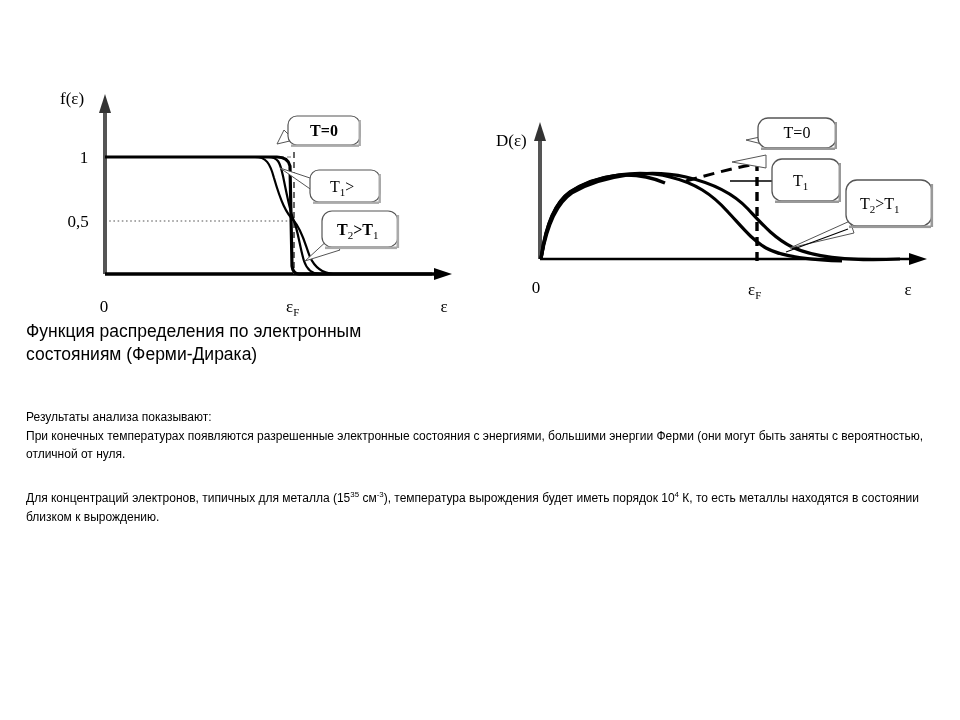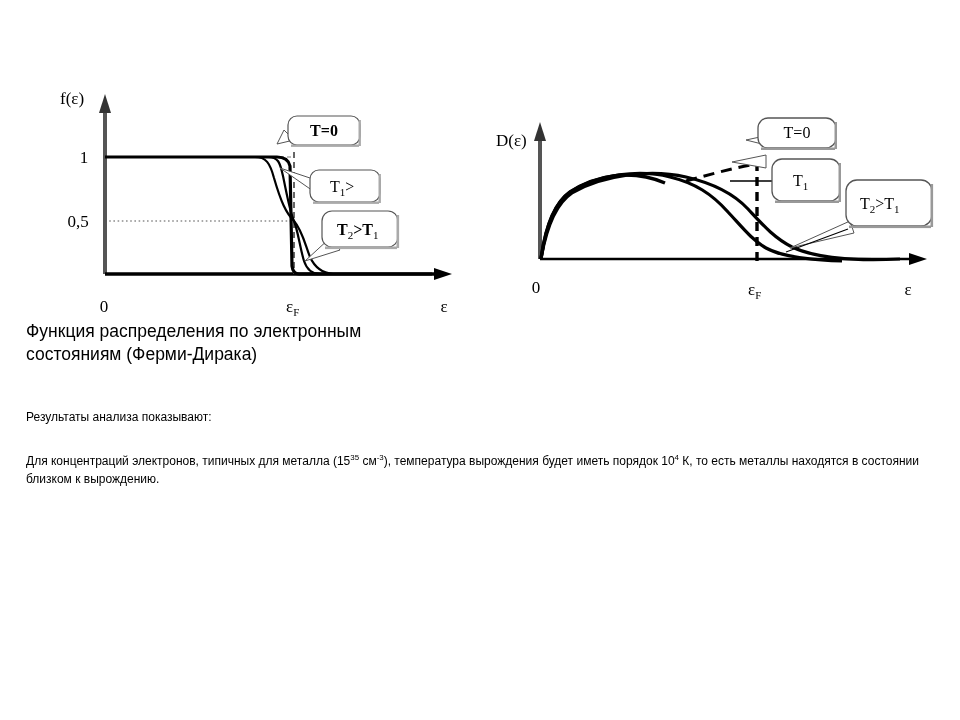--- a/index.html
+++ b/index.html
@@ -198,15 +198,16 @@
     </g>
   </svg>
 
   <div class="caption" id="caption-left">Функция распределения по электронным
  состояниям (Ферми-Дирака)</div>
 
 </div>
 
 <div id="bodytext">
   <p>Результаты анализа показывают:</p>
+  <p>При конечных температурах появляются разрешенные электронные состояния с энергиями, большими энергии Ферми (они могут быть заняты с вероятностью, отличной от нуля.</p>
   <div class="gap"></div>
   <p><span>Для концентраций электронов, типичных для металла (15</span><sup>35</sup><span> см</span><sup>-3</sup><span>), температура вырождения будет иметь порядок 10</span><sup>4</sup><span> К, то есть металлы находятся в состоянии близком к вырождению.</span></p>
 </div>
 
 </body></html>

